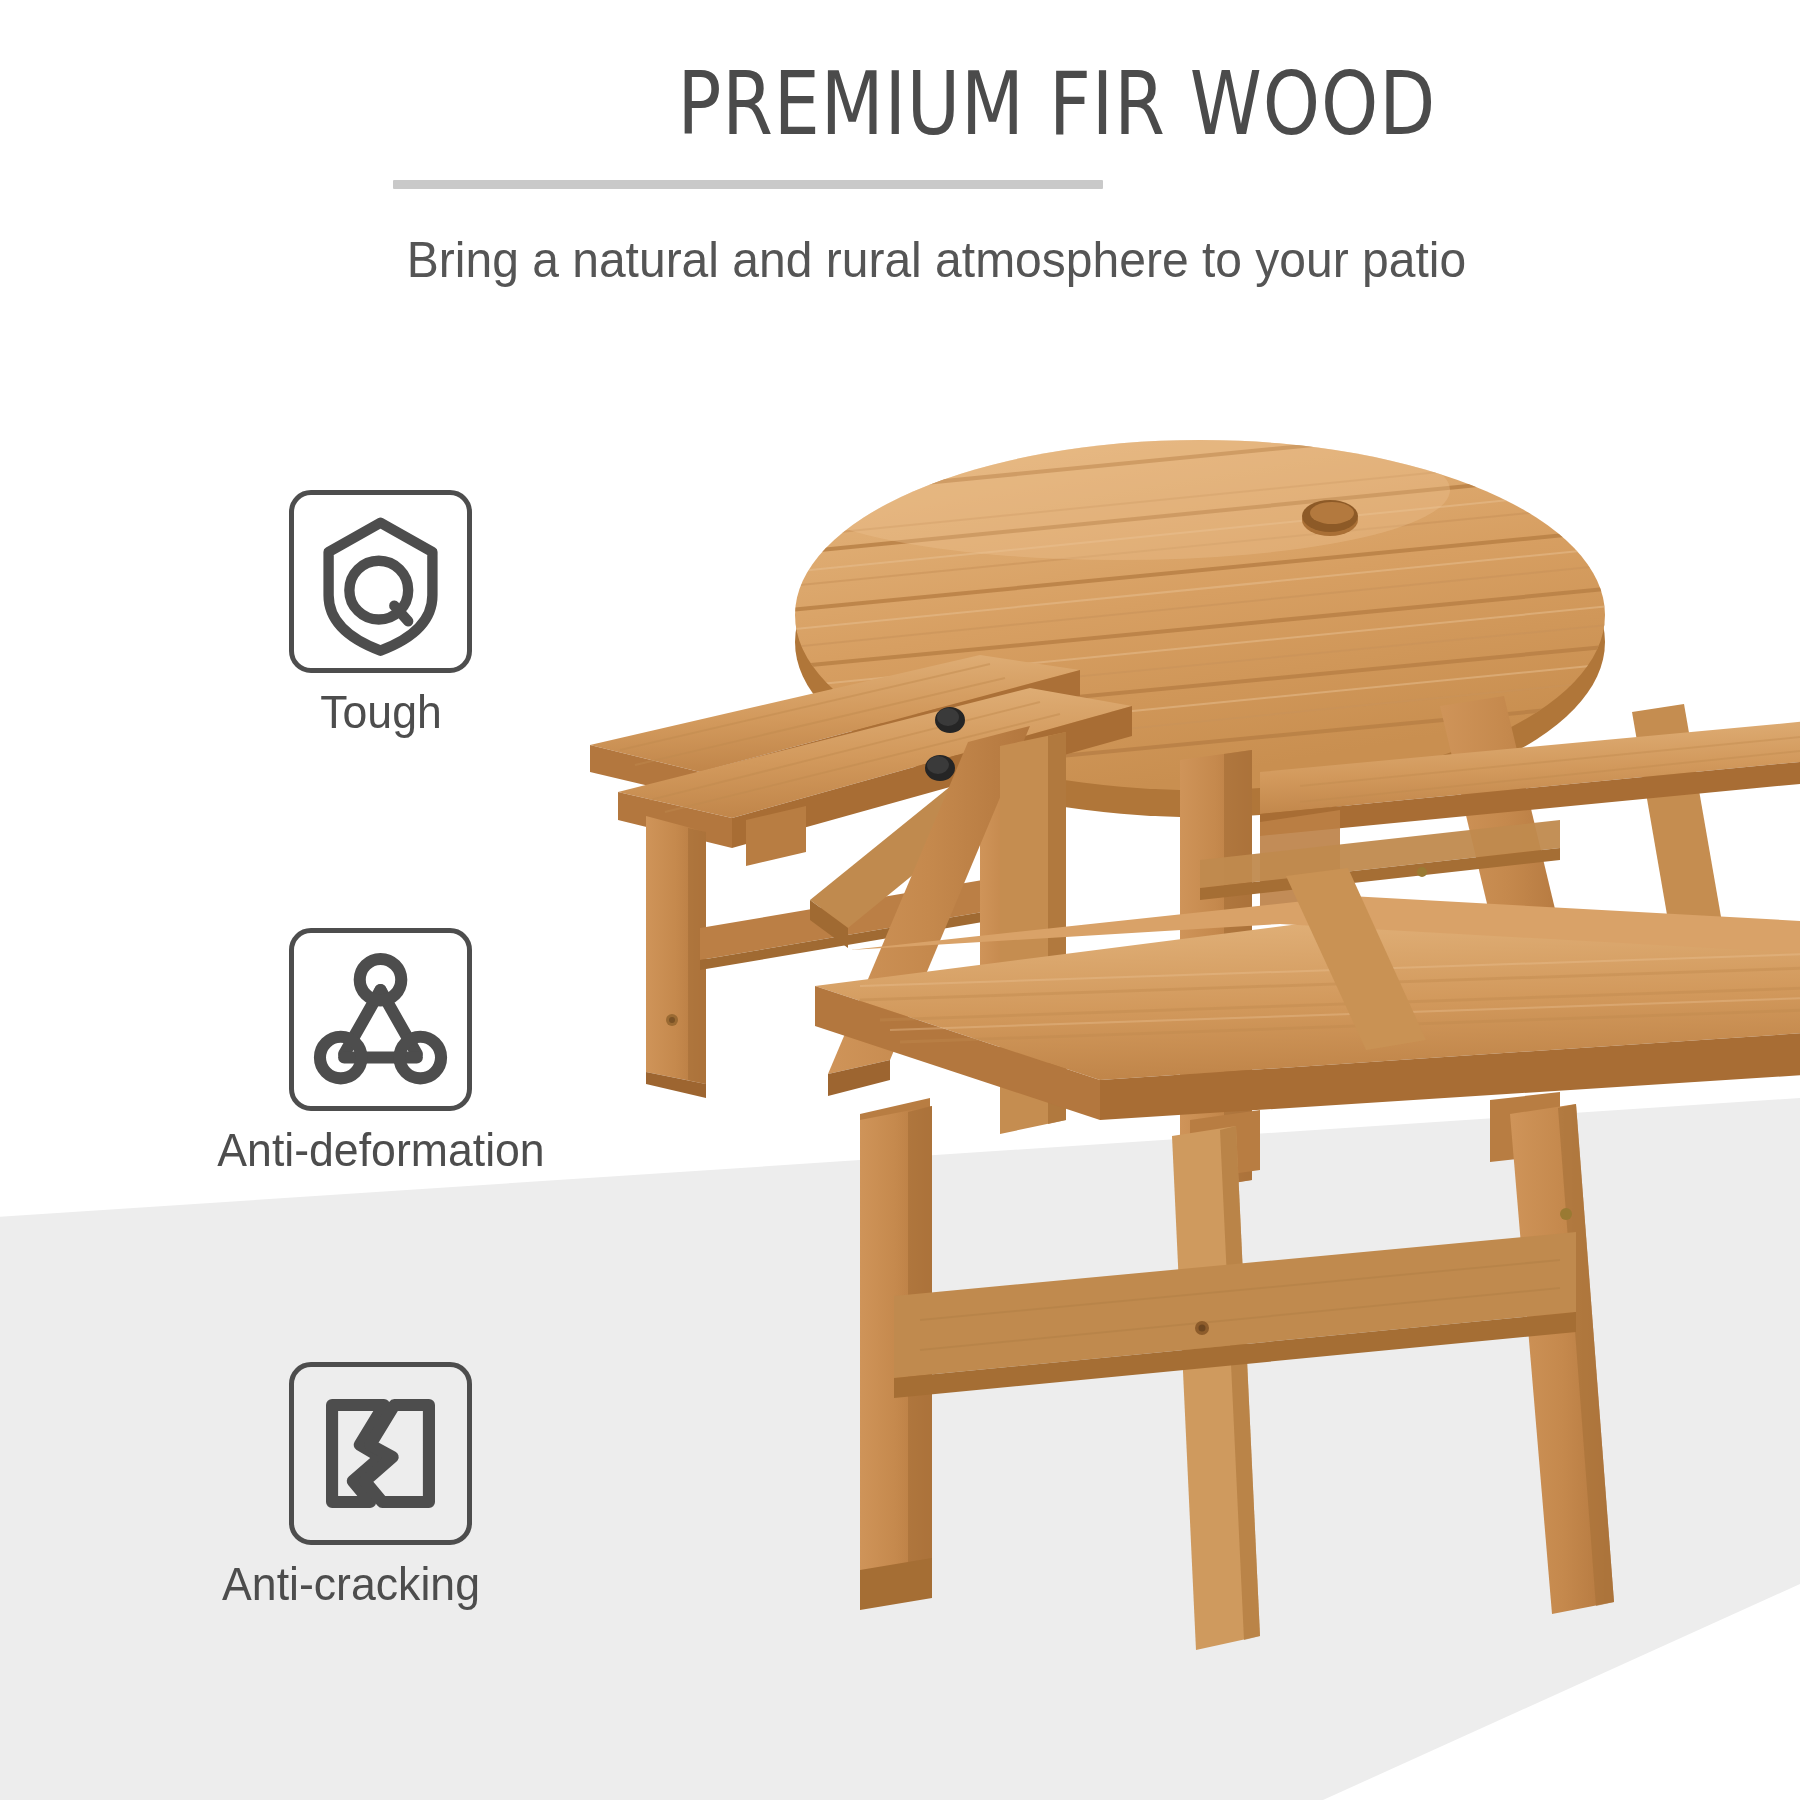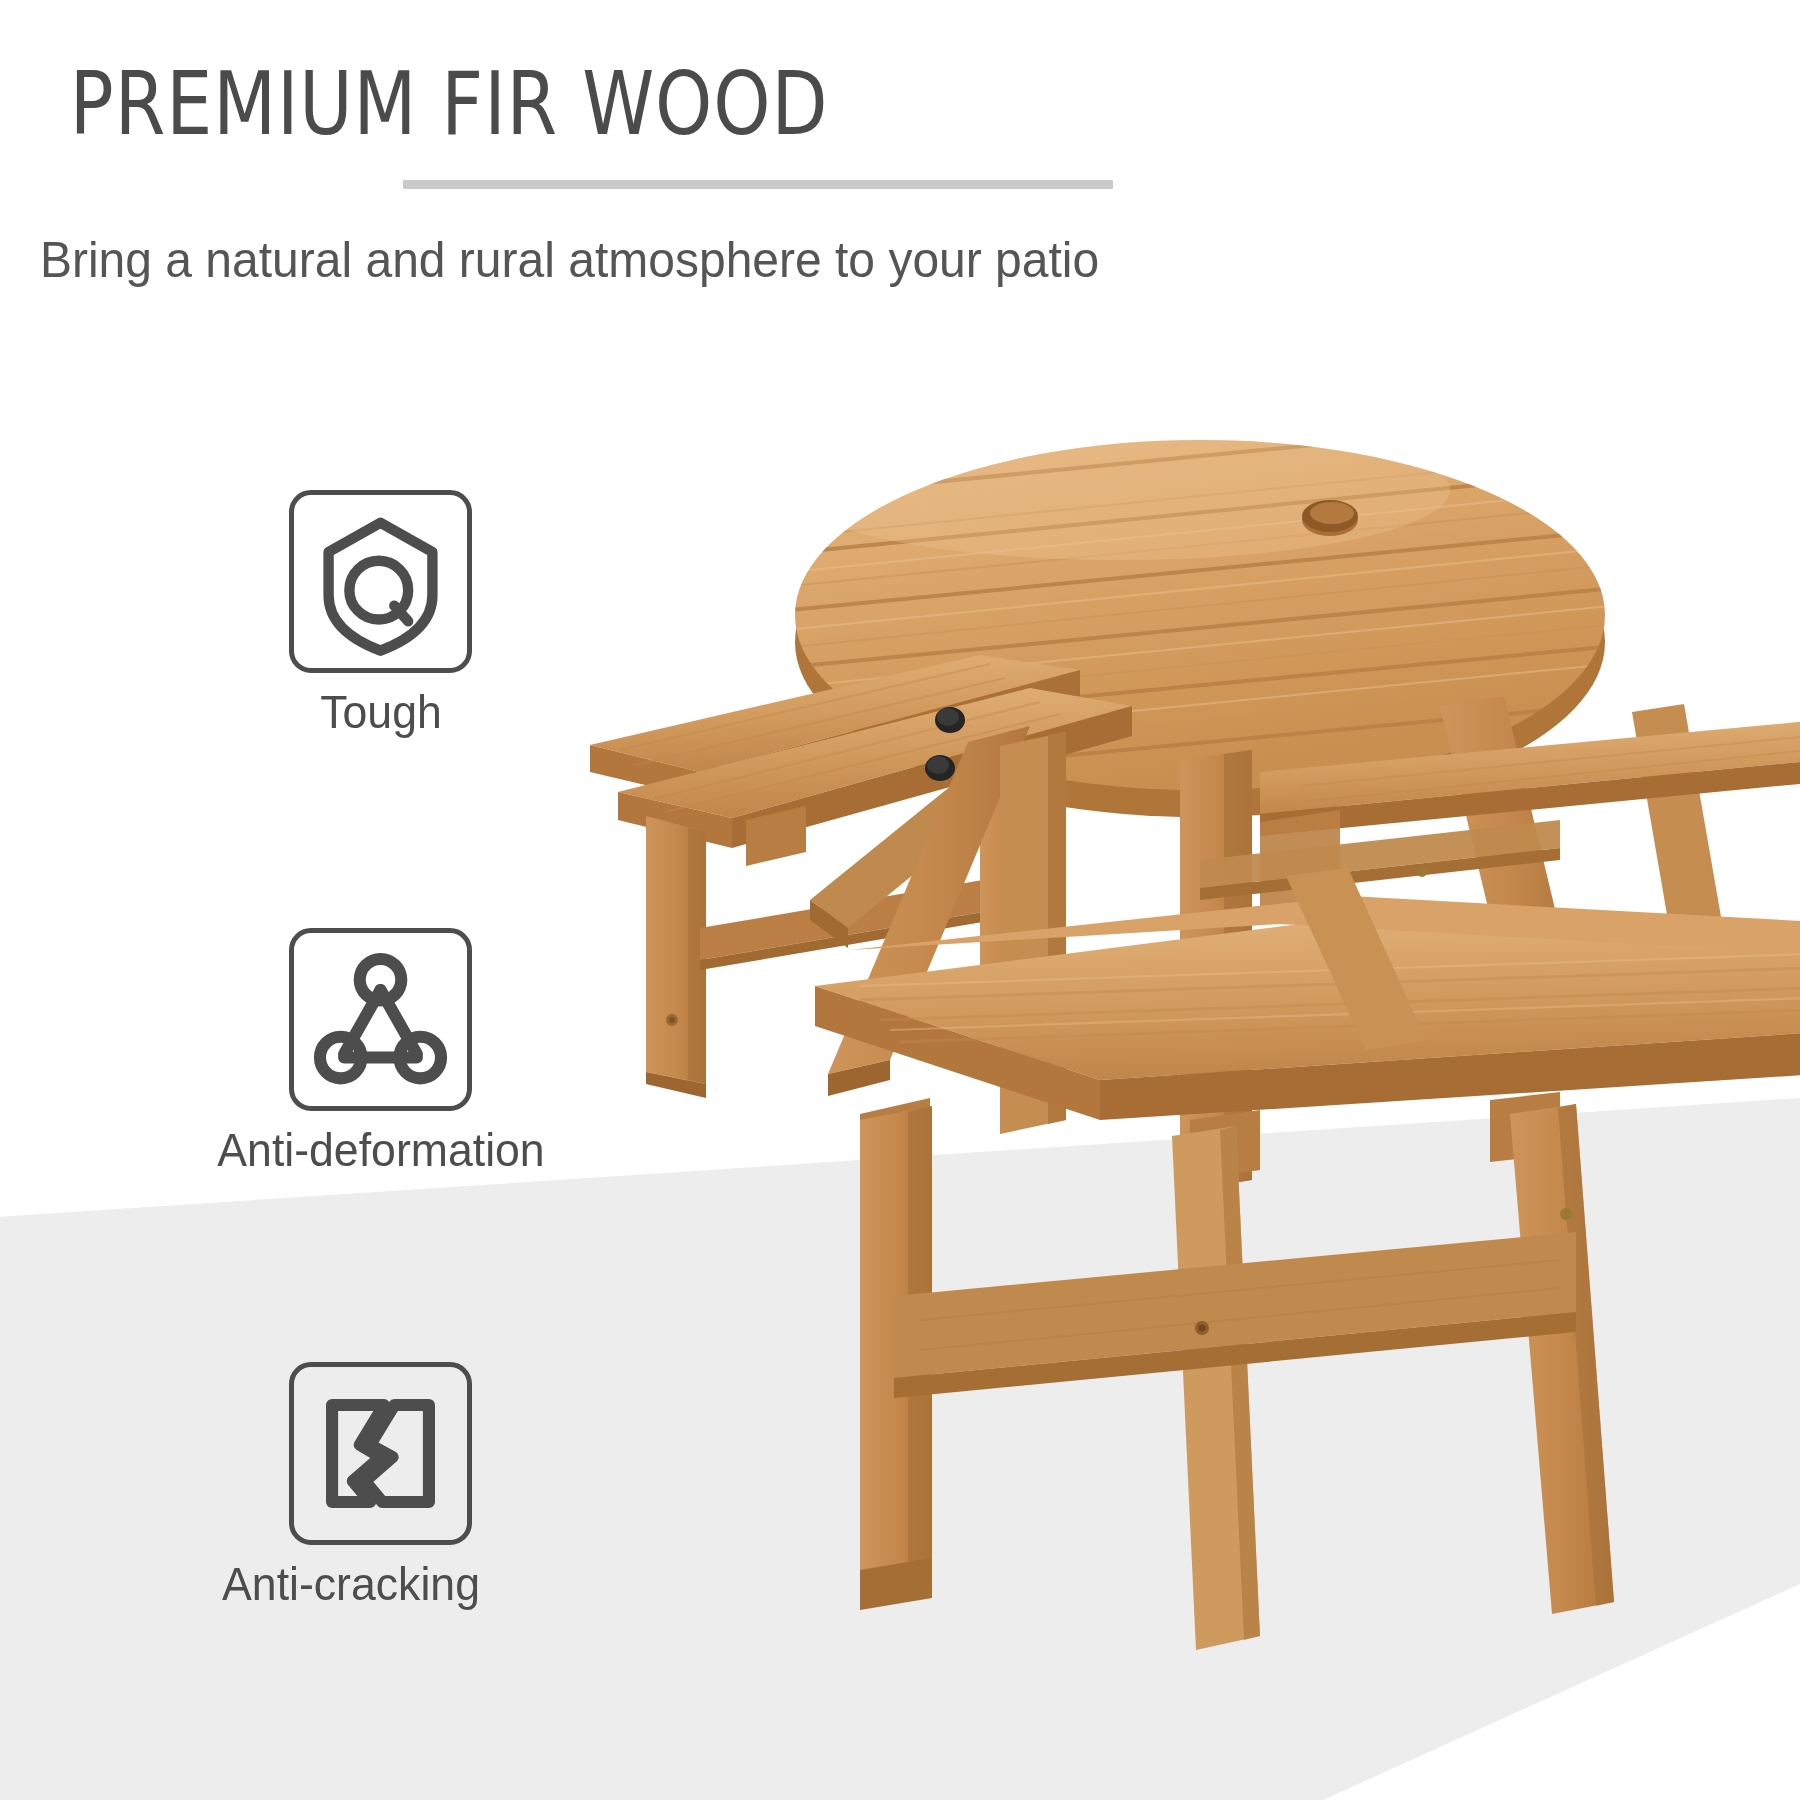--- a/index.html
+++ b/index.html
@@ -26,22 +26,21 @@
     clip-path: polygon(0% 67.6%, 100% 61.0%, 100% 88.0%, 73.5% 100%, 0% 100%);
     z-index: 0;
   }
 
   
   .header {
     position: absolute;
     left: 0; top: 0;
     width: 1496px;
     z-index: 5;
-    text-align: left;
-    margin-left: 10px;
+    text-align: right;
   }
   .title {
     margin: 0;
     padding-top: 58px;
     font-size: 88px;
     line-height: 1.05;
     letter-spacing: 1px;
     font-weight: 400;
     color: #4b4b4b;
     font-family: "Liberation Sans Narrow", "DejaVu Sans Condensed", "Liberation Sans", sans-serif;

